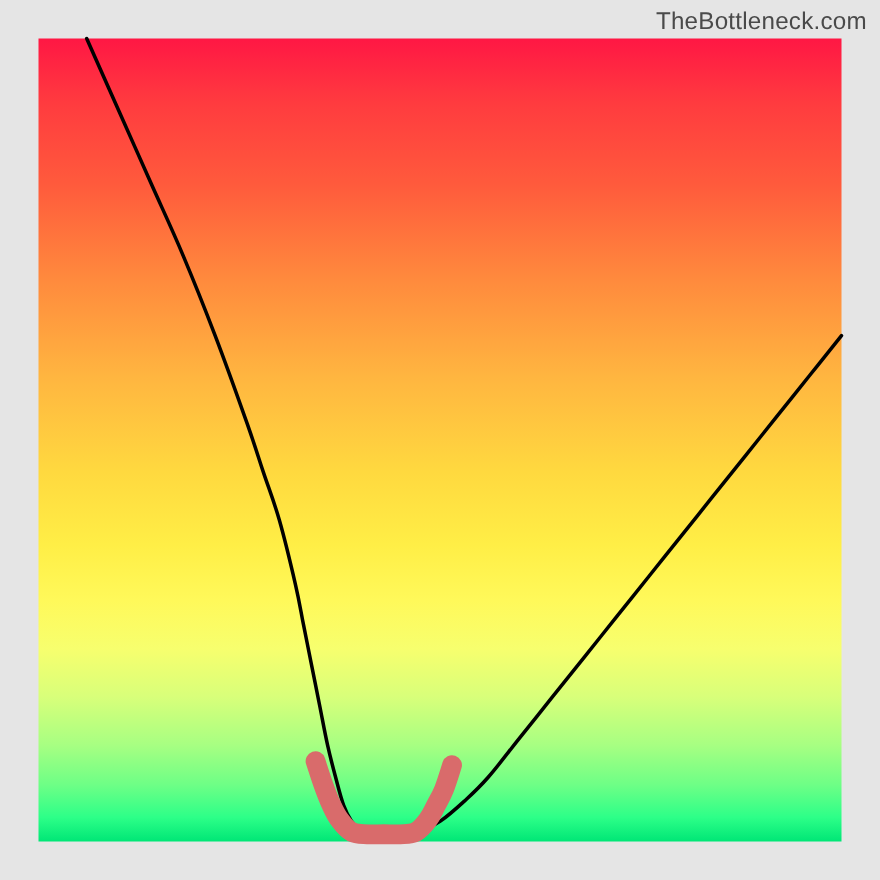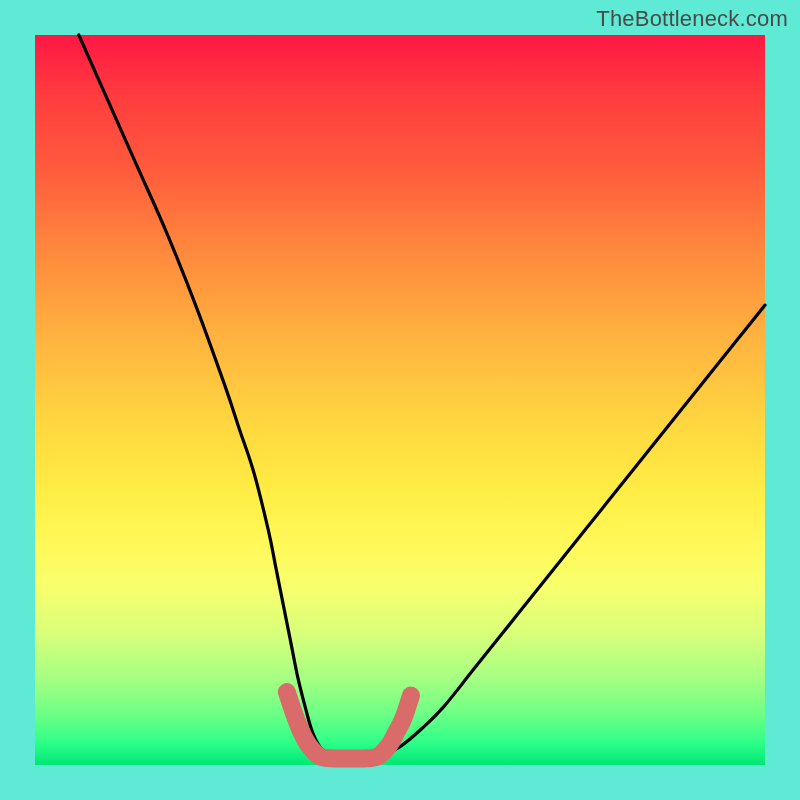--- a/index.html
+++ b/index.html
@@ -10,21 +10,21 @@
     background: #000;
     overflow: hidden;
     font-family: Arial, Helvetica, sans-serif;
   }
   .frame {
     position: absolute;
     left: 0;
     top: 0;
     width: 800px;
     height: 800px;
-    background: #5eead4;
+    background: #e5e5e5;
   }
   .plot-bg {
     position: absolute;
     left: 35px;
     top: 35px;
     width: 730px;
     height: 730px;
     background: linear-gradient(
       to bottom,
       #ff1744 0%,

